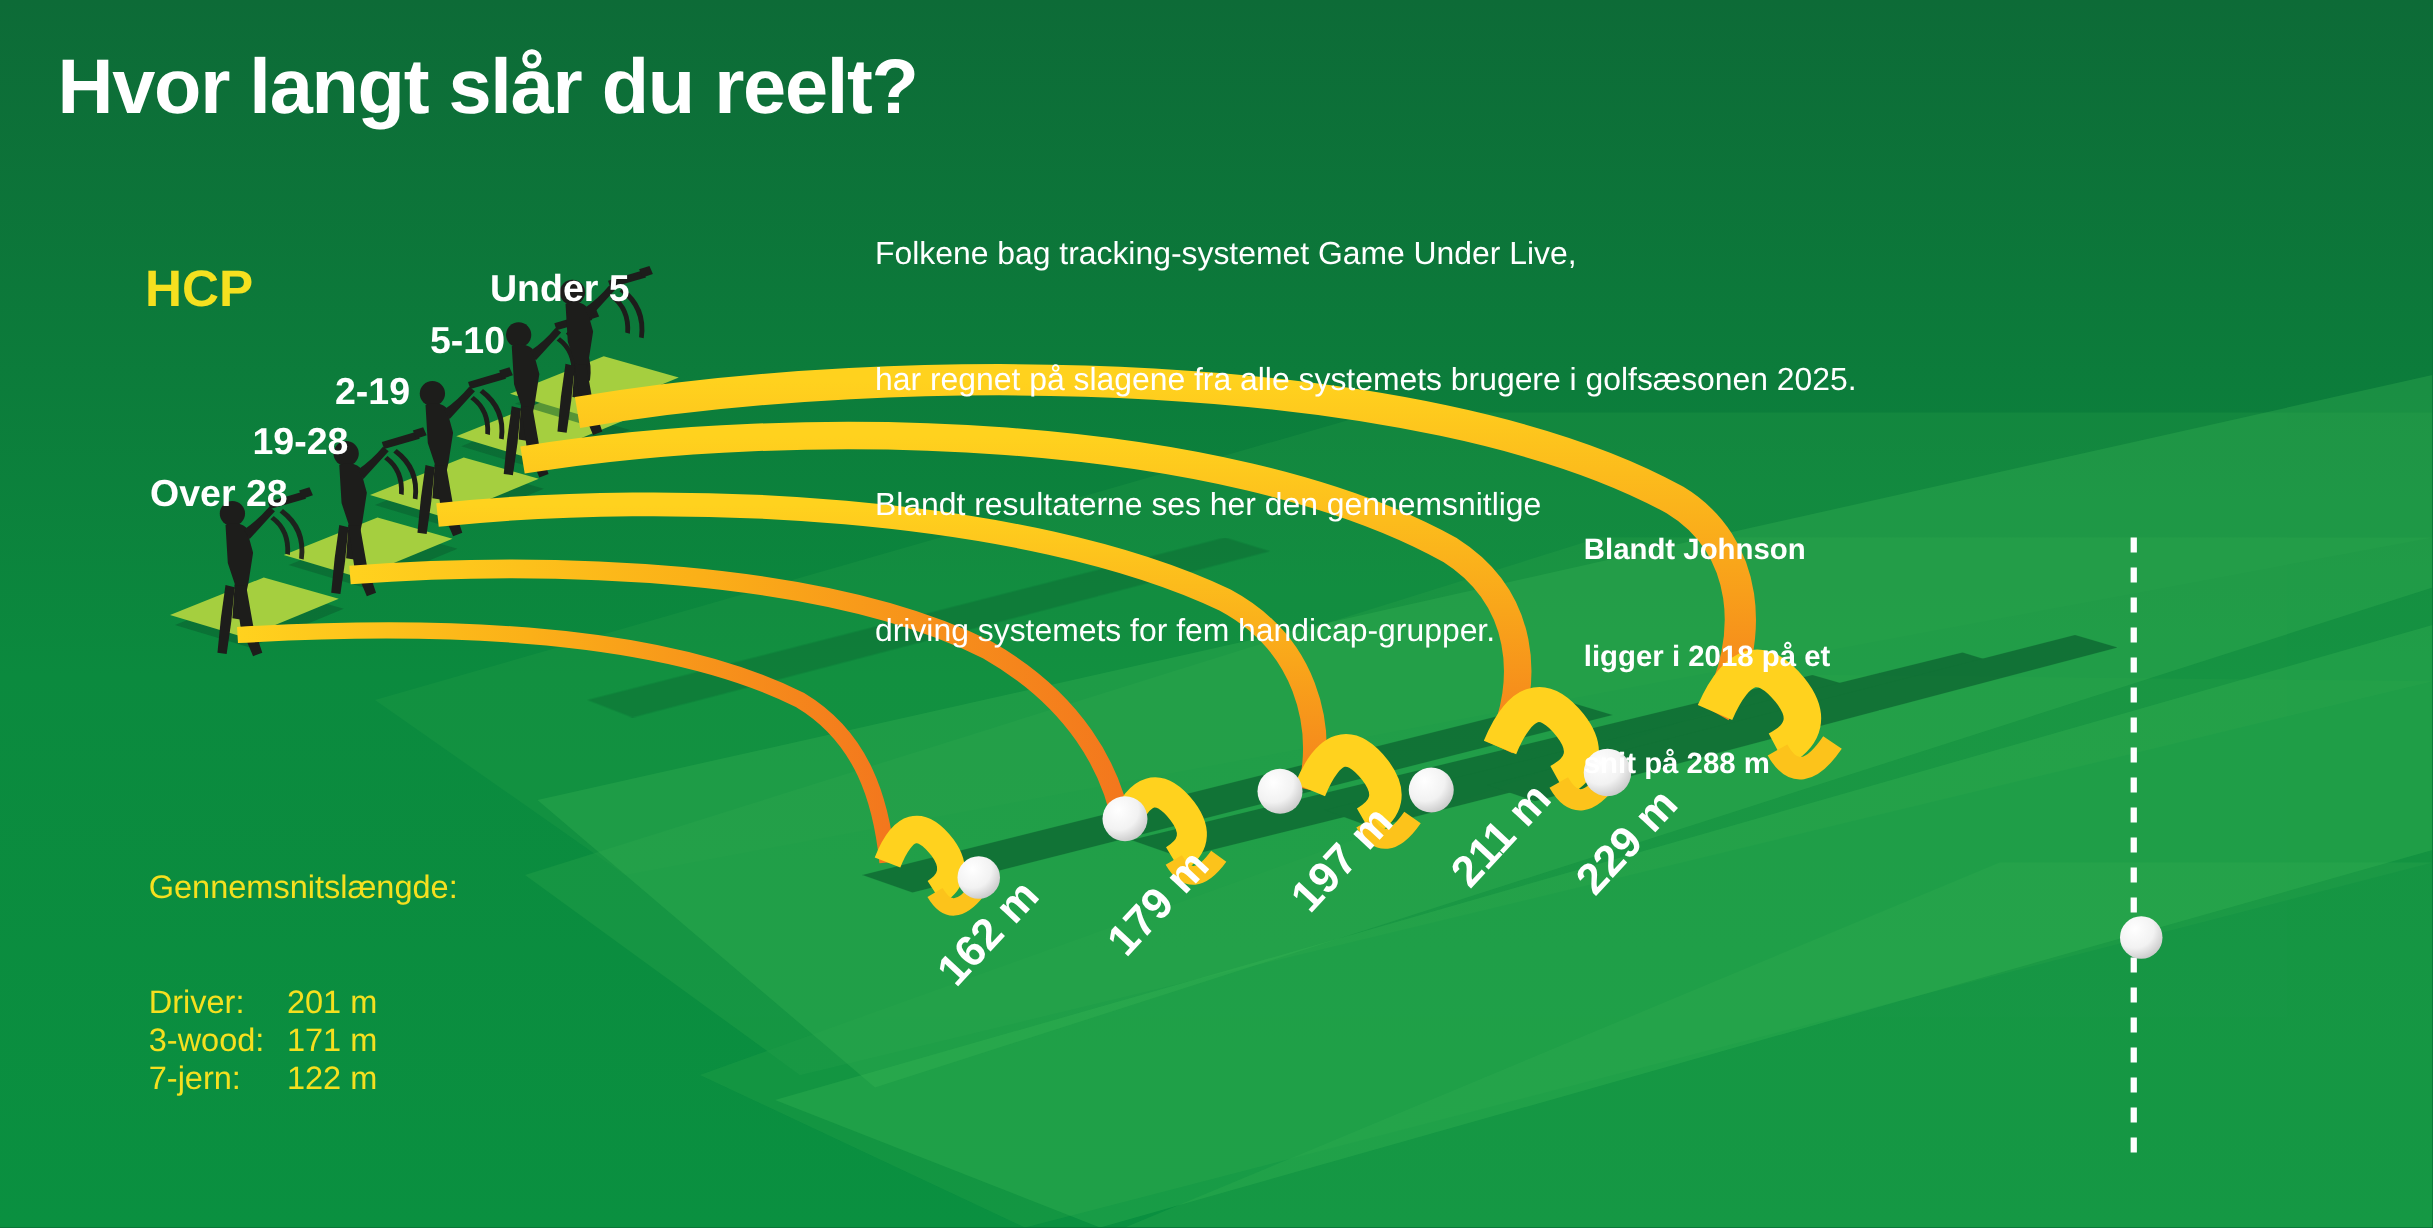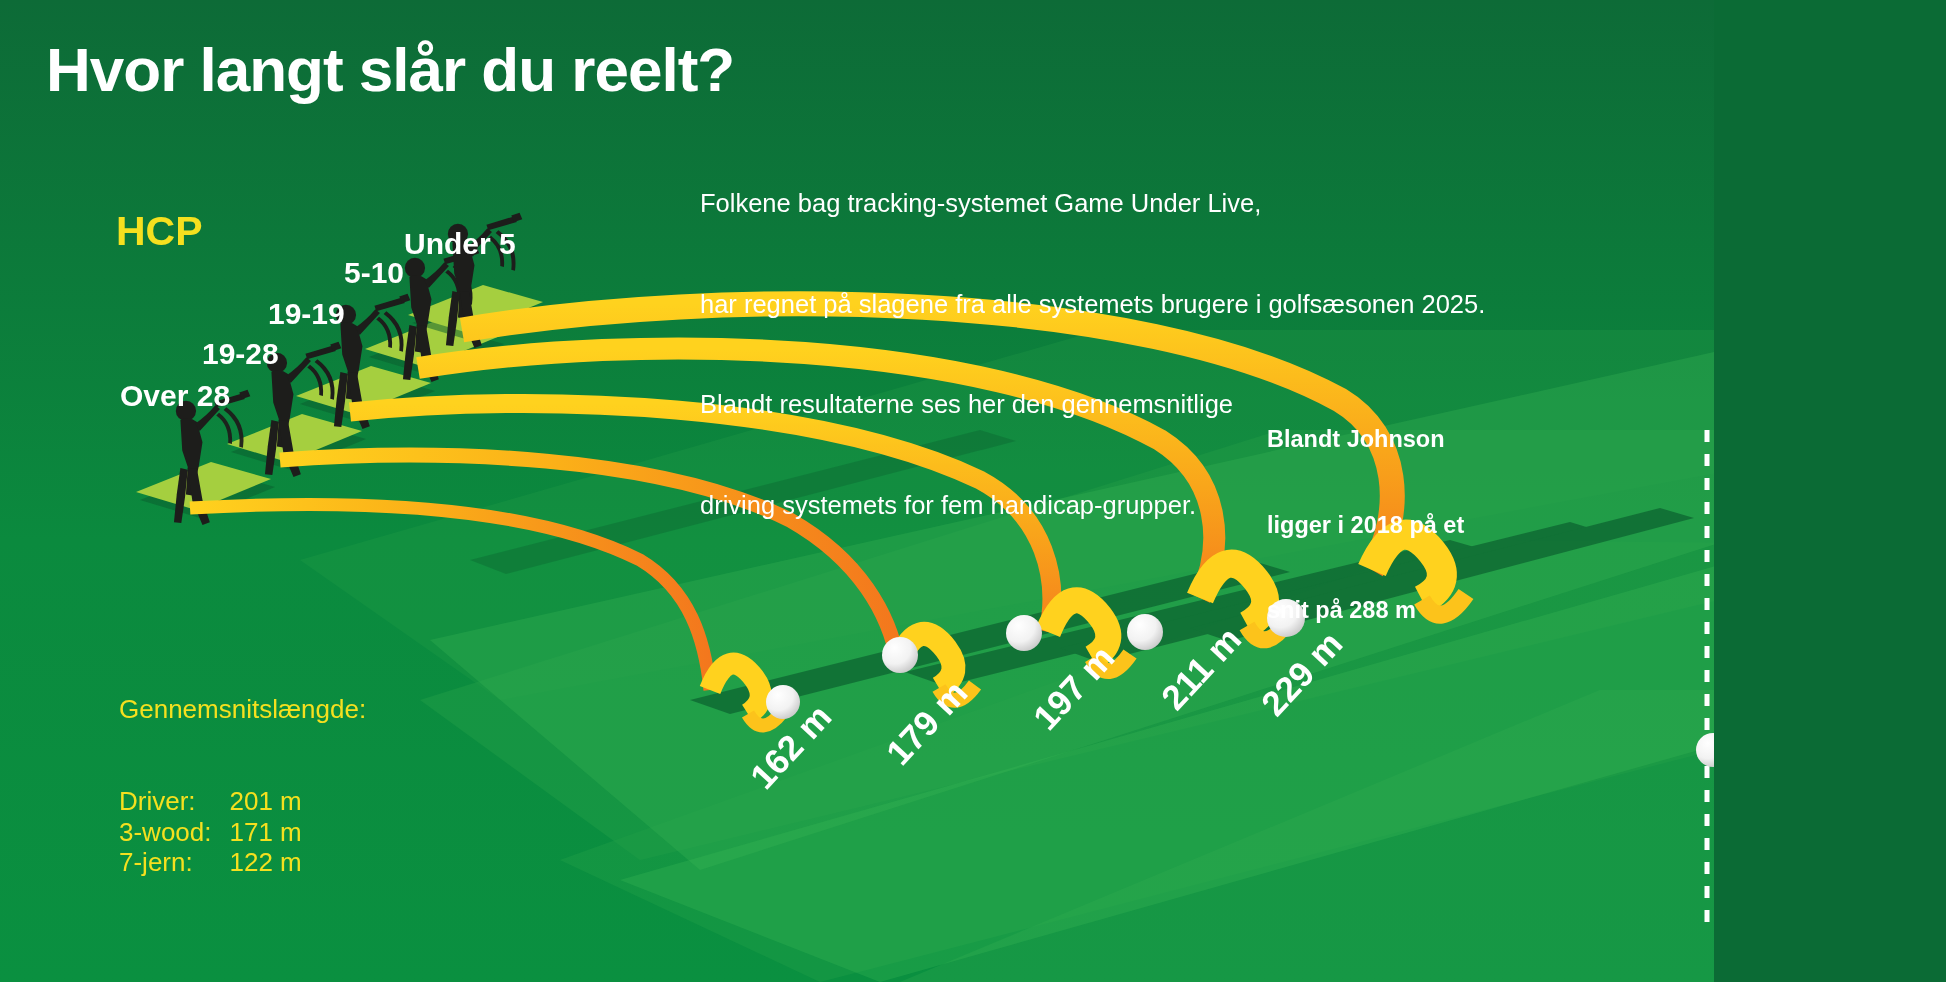--- a/index.html
+++ b/index.html
@@ -1,35 +1,35 @@
 <!DOCTYPE html>
 <html><head>
 <meta charset="utf-8">
 <style>
   html,body{margin:0;padding:0;background:#0b6b35;}
   #stage{
-    position:relative;width:1714px;height:982px;overflow:hidden;
+    position:relative;width:1946px;height:982px;overflow:hidden;
     font-family:"Liberation Sans", sans-serif;
     background:linear-gradient(175deg,#0e6e38 0%,#0b8a3e 48%,#0a8f3f 100%);
   }
   #bg-svg,#art-svg{position:absolute;left:0;top:0;width:1946px;height:982px;}
   #bg-svg{z-index:1;}
   #art-svg{z-index:2;}
   .txt{position:absolute;z-index:6;color:#fff;white-space:pre;}
 
   #title{left:46px;top:34px;font-size:62px;font-weight:700;letter-spacing:-1px;}
   #intro{left:700px;top:120px;font-size:25.5px;line-height:33.5px;font-weight:400;}
 
   #hcp-title{left:116px;top:208px;font-size:41px;font-weight:700;color:#f5e01f;z-index:6;}
   .hcp-lab{font-size:30px;font-weight:700;color:#fff;}
   #hcp0{left:120px;top:379px;}
   #hcp1{left:202px;top:337px;}
   #hcp2{left:268px;top:297px;}
   #hcp3{left:344px;top:256px;}
-  #hcp4{left:392px;top:227px;margin-left:12px;}
+  #hcp4{left:392px;top:215px;}
 
   #legend{left:119px;top:633px;color:#f5e01f;font-size:26px;line-height:30.5px;font-weight:700;}
   #legend table{border-collapse:collapse;}
   #legend td{color:#f5e01f;font-size:26px;line-height:30.5px;font-weight:400;padding:0;}
   #legend td.v{padding-left:18px;}
   #legend .hd{font-size:26px;font-weight:400;color:#f5e01f;line-height:31px;}
 
   #dj{left:1267px;top:368px;font-size:23.5px;line-height:28.5px;font-weight:700;color:#fff;}
 
   .dist{position:absolute;z-index:6;color:#fff;font-size:35px;font-weight:700;
@@ -223,21 +223,21 @@
     <div>Folkene bag tracking-systemet Game Under Live,</div>
     <div>har regnet på slagene fra alle systemets brugere i golfsæsonen 2025.</div>
     <div>Blandt resultaterne ses her den gennemsnitlige</div>
     <div>driving systemets for fem handicap-grupper.</div>
   </div>
 
   <div class="txt" id="hcp-title">HCP</div>
 
   <div class="txt hcp-lab" id="hcp0">Over 28</div>
   <div class="txt hcp-lab" id="hcp1">19-28</div>
-  <div class="txt hcp-lab" id="hcp2">19-19</div>
+  <div class="txt hcp-lab" id="hcp2">2-19</div>
   <div class="txt hcp-lab" id="hcp3">5-10</div>
   <div class="txt hcp-lab" id="hcp4">Under 5</div>
 
   <div class="txt" id="legend">
     <div class="hd">Gennemsnitslængde:</div>
     <table>
       <tbody><tr>
         <td>Driver:</td>
         <td class="v">201 m</td>
       </tr>

